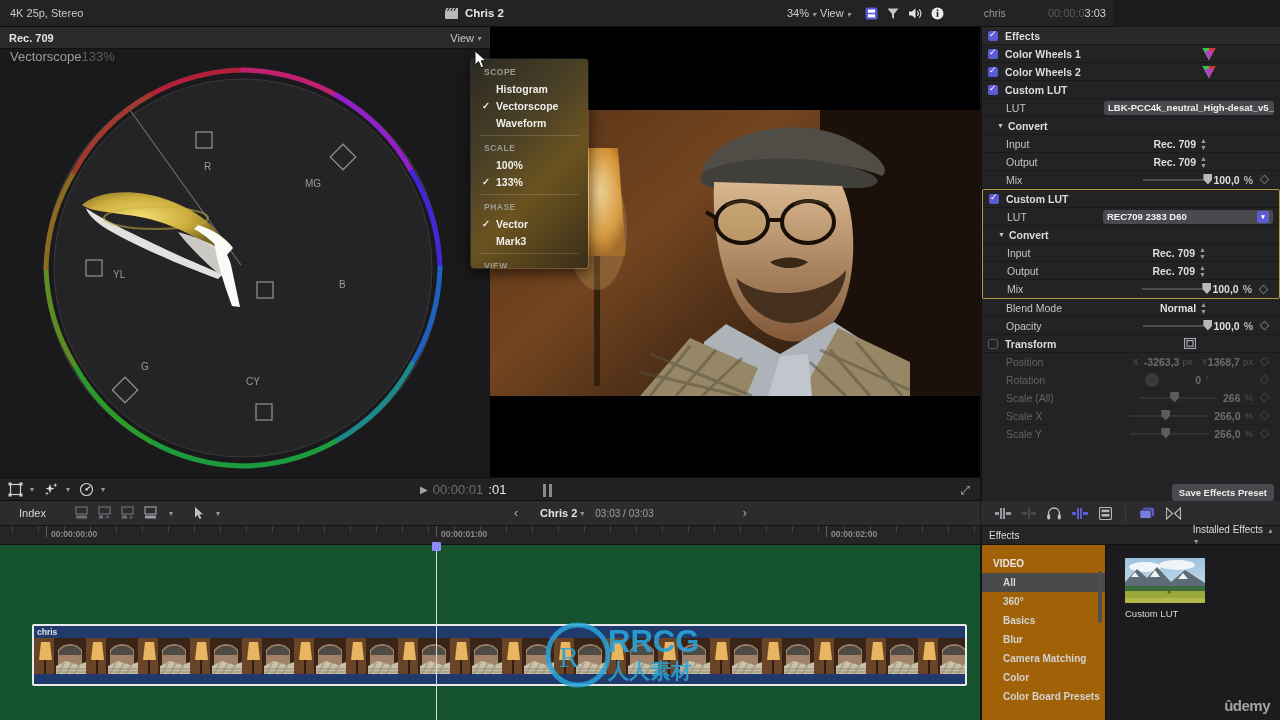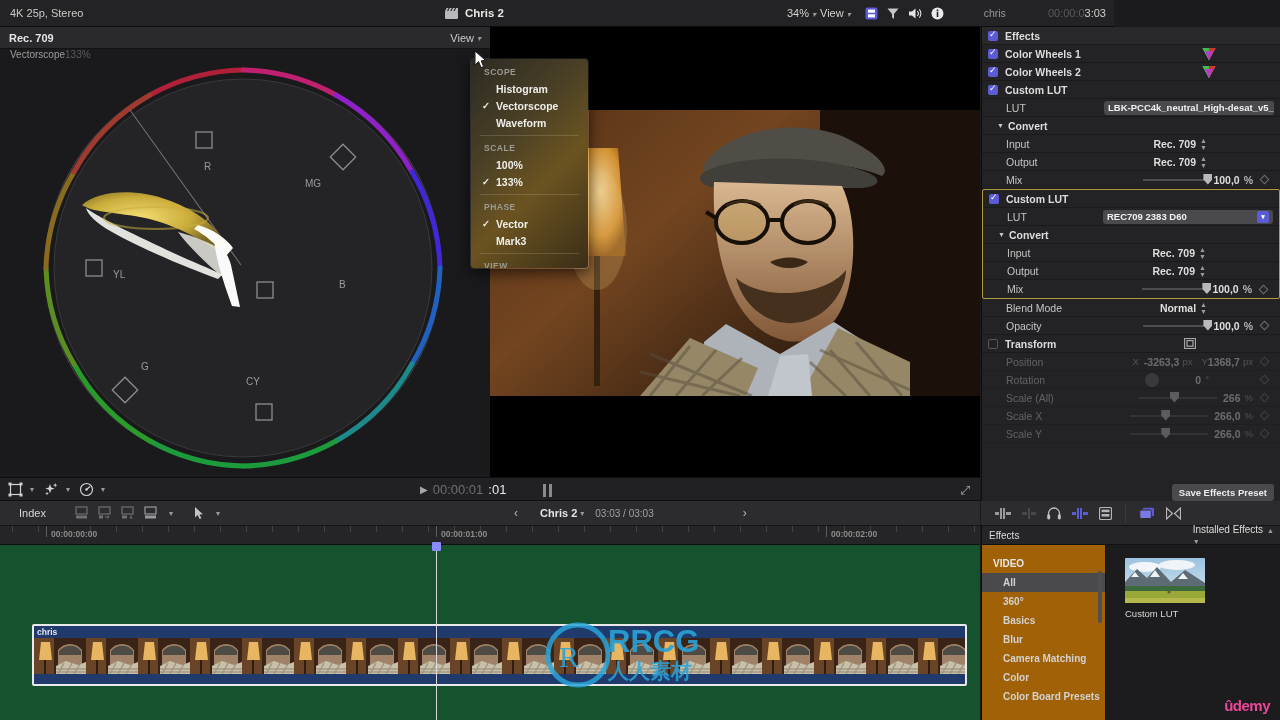--- a/index.html
+++ b/index.html
@@ -21,21 +21,21 @@
   .tb-user { font-size:10.5px; color:#9a9a9a; margin-right:42px; }
   .tb-tc { font-size:11px; color:#cfcfcf; font-family:"Liberation Sans", sans-serif; }
   .tb-tc .dim { color:#5a5a5c; }
 
   
   .scopepanel { position:absolute; left:0; top:27px; width:490px; height:450px; background:#1a1a1c; }
   .scope-hdr { height:22px; background:#2a2a2d; border-bottom:1px solid #121214;
     display:flex; align-items:center; justify-content:space-between; padding:0 9px; }
   .scope-hdr .t { font-size:11px; font-weight:bold; color:#e4e4e4; }
   .scope-hdr .v { font-size:11px; color:#c8c8c8; }
-  .scope-sub { position:absolute; left:10px; top:49px; font-size:10px; }
+  .scope-sub { position:absolute; left:10px; top:49px; font-size:13px; }
   .scope-sub .a { color:#9e9e9e; }
   .scope-sub .b { color:#5c5c5e; }
   .scope-btn { position:absolute; right:8px; top:46px; width:14px; height:12px; }
 
   .vs-wrap { position:absolute; left:28px; top:60px; width:440px; height:415px; }
   .vs-svg { width:440px; height:415px; display:block; }
 
   
   .viewer { position:absolute; left:490px; top:27px; width:490px; height:450px; background:#000; overflow:hidden;}
   .v-img { position:absolute; left:0; top:83px; width:490px; height:286px; overflow:hidden; }
@@ -130,21 +130,21 @@
   .fxb-hdr span { font-size:10px; color:#dcdcdc; }
   .fxb-side { position:absolute; left:0; top:19px; width:124px; height:175px; background:#a16207;
      border-right:1px solid #131315; }
   .fx-i { height:19px; display:flex; align-items:center; padding-left:21px; font-size:10px; color:#d2d2d2; font-weight:bold;}
   .fx-i.sec { color:#e6e6e6; padding-left:11px; }
   .fx-i.sel { background:#4a4a4d; }
   .fx-scroll { position:absolute; left:116px; top:26px; width:4px; height:52px; background:#4f4f52; border-radius:2px;}
   .fxb-main { position:absolute; left:125px; top:19px; right:0; bottom:0; }
   .fx-thumb { position:absolute; left:18px; top:13px; width:80px; height:45px; overflow:hidden; border-radius:1px;}
   .fx-cap { position:absolute; left:18px; top:63px; font-size:9.5px; color:#d8d8d8; }
-  .udemy { position:absolute; right:10px; bottom:6px; font-size:15px; color:#ec4899; font-weight:bold; letter-spacing:-.5px;}
+  .udemy { position:absolute; right:10px; bottom:6px; font-size:15px; color:#a3a3a3; font-weight:bold; letter-spacing:-.5px;}
 
   
   .wm { position:absolute; left:530px; top:620px; width:230px; height:70px; pointer-events:none; }
 </style>
 </head>
 <body>
 
 <div id="app">
 
   <div class="topbar">

